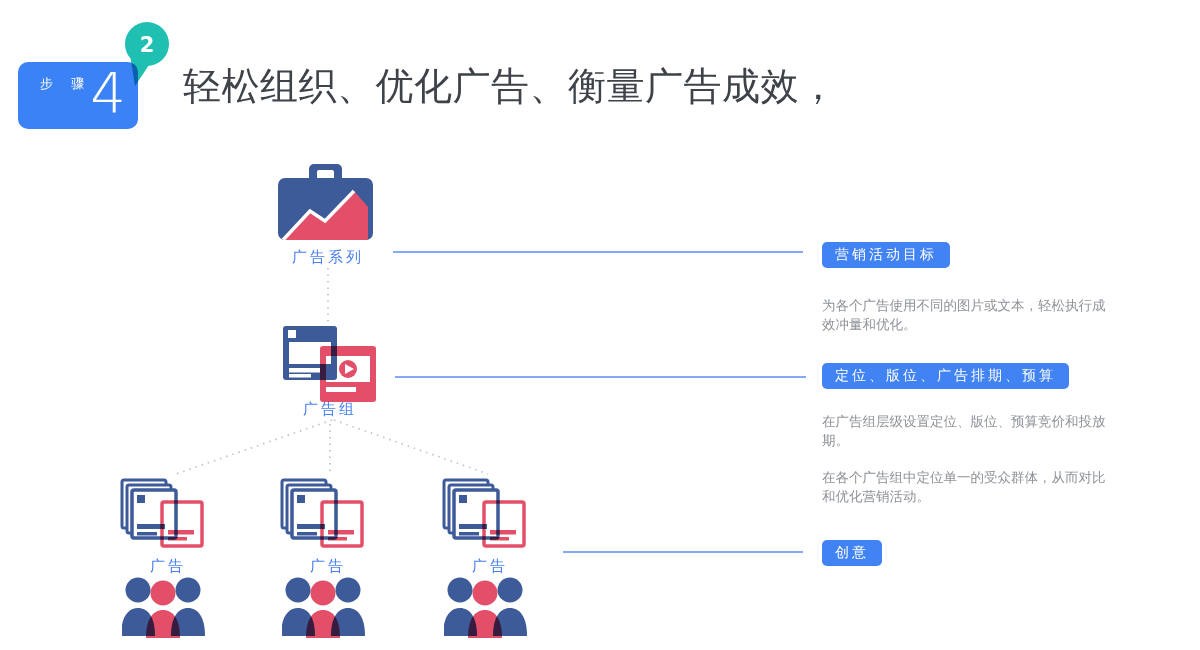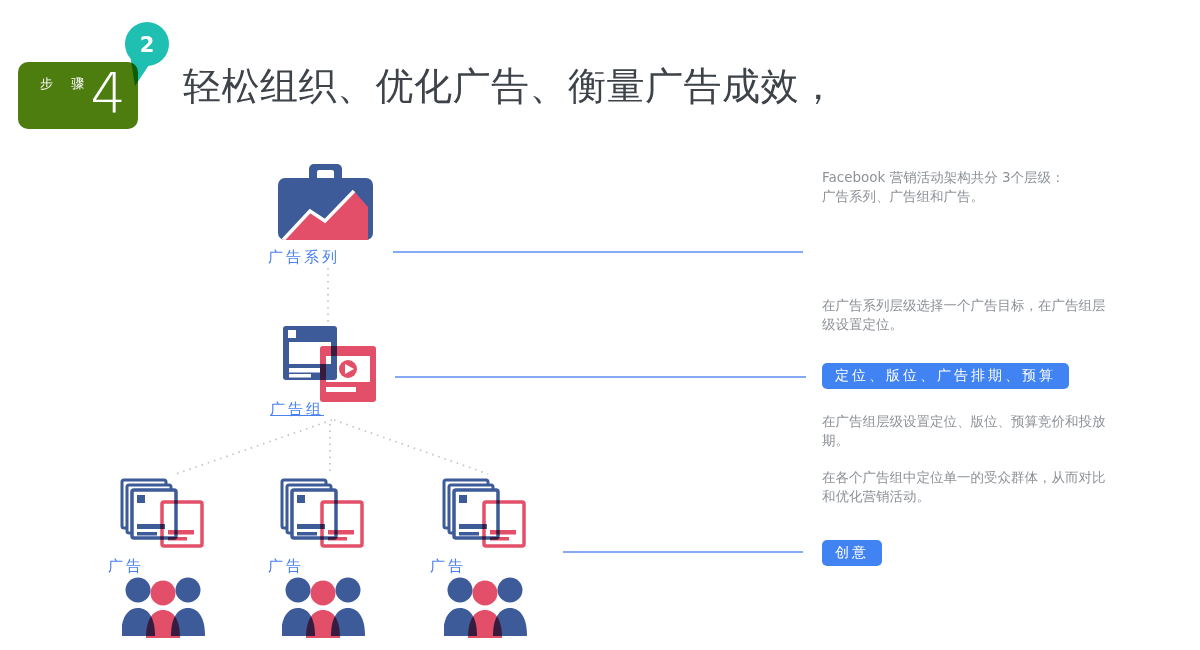--- a/index.html
+++ b/index.html
@@ -1,32 +1,32 @@
 <!DOCTYPE html>
 <html><head>
 <meta charset="utf-8">
 <style>
   html,body{margin:0;padding:0;background:#fff;}
   body{font-family:"DejaVu Sans","Liberation Sans",sans-serif;}
   #canvas{position:relative;width:1200px;height:650px;background:#fff;overflow:hidden;}
   .abs{position:absolute;}
 
   
-  .step-box{position:absolute;left:18px;top:62px;width:120px;height:67px;background:#4d7c0f;border-radius:10px;}
+  .step-box{position:absolute;left:18px;top:62px;width:120px;height:67px;background:#3b82f6;border-radius:10px;}
   .step-label{position:absolute;left:22px;top:13px;color:#fff;font-size:13px;letter-spacing:7px;}
   .step-number{position:absolute;right:12px;top:-4px;color:#fff;font-size:56px;font-weight:300;line-height:70px;}
   .pin-svg{position:absolute;left:121px;top:20px;mix-blend-mode:multiply;}
 
   
   .title{position:absolute;left:183px;top:44px;font-size:38px;line-height:46px;color:#3e434a;letter-spacing:0.5px;margin-top:19px;}
   .title .line{white-space:nowrap;}
   .heart-badge{display:inline-flex;align-items:center;justify-content:center;width:37px;height:37px;border-radius:50%;background:#e8475f;color:#fff;font-size:20px;vertical-align:middle;margin-left:8px;transform:translateY(-2px);}
 
   
-  .node-label{position:absolute;color:#4a80f0;font-size:15px;letter-spacing:3px;text-align:left;}
+  .node-label{position:absolute;color:#4a80f0;font-size:15px;letter-spacing:3px;text-align:center;}
 
   
   .rp-text{position:absolute;left:822px;width:292px;font-size:13.5px;line-height:18.5px;color:#8d9298;}
   .rp-btn{position:absolute;left:822px;display:inline-block;padding:4px 13px;background:#4283f4;border-radius:5px;color:#fff;font-size:14px;letter-spacing:3px;white-space:nowrap;}
 
   svg{display:block;}
   .blend{mix-blend-mode:multiply;}
 </style>
 </head>
 <body>
@@ -88,21 +88,21 @@
       <rect x="9" y="50" width="22" height="3.5" fill="#ffffff"></rect>
     </g>
     <g class="blend">
       <rect x="40" y="22" width="56" height="56" rx="3" fill="#e34f68"></rect>
       <rect x="46" y="32" width="44" height="26" fill="#ffffff"></rect>
       <circle cx="68" cy="45" r="9" fill="#e34f68"></circle>
       <polygon points="65,40 74,45 65,50" fill="#ffffff"></polygon>
       <rect x="46" y="63" width="30" height="5" fill="#ffffff"></rect>
     </g>
   </svg>
-  <div class="node-label" style="left:270px;top:400px;width:120px;text-decoration:underline;">广告组</div>
+  <div class="node-label" style="left:270px;top:400px;width:120px;">广告组</div>
 
   <svg class="abs" style="left:120px;top:478px;" width="88" height="72" viewBox="0 0 88 72">
     <rect x="2" y="2" width="44" height="48" rx="2" fill="#ffffff" stroke="#3d5a99" stroke-width="3"></rect>
     <rect x="7" y="7" width="44" height="48" rx="2" fill="#ffffff" stroke="#3d5a99" stroke-width="3"></rect>
     <g>
       <rect x="12" y="12" width="44" height="48" rx="2" fill="#ffffff" stroke="#3d5a99" stroke-width="3.5"></rect>
       <rect x="17" y="17" width="8" height="8" fill="#3d5a99"></rect>
       <rect x="17" y="46" width="28" height="5" fill="#3d5a99"></rect>
       <rect x="17" y="54" width="20" height="3.5" fill="#3d5a99"></rect>
     </g>
@@ -177,26 +177,23 @@
       <path d="M-1 60 C-1 41 6 32 16 32 C26 32 33 41 33 60 Z"></path>
       <circle cx="66" cy="14" r="12.5"></circle>
       <path d="M49 60 C49 41 56 32 66 32 C76 32 83 41 83 60 Z"></path>
     </g>
     <g fill="#e34f68" class="blend">
       <circle cx="41" cy="17" r="12.5"></circle>
       <path d="M24 62 C24 43 31 34 41 34 C51 34 58 43 58 62 Z"></path>
     </g>
   </svg>
 
-  <div class="rp-text" style="top:168px;width:310px;">
-    <div>Facebook 营销活动架构共分 3个层级：</div>
-    <div>广告系列、广告组和广告。</div>
-  </div>
 
-  <div class="rp-text" style="top:296px;">在广告系列层级选择一个广告目标，在广告组层级设置定位。</div>
+  <div class="rp-btn" style="top:242px;">营销活动目标</div>
+  <div class="rp-text" style="top:296px;">为各个广告使用不同的图片或文本，轻松执行成效冲量和优化。</div>
 
   <div class="rp-btn" style="top:363px;text-align:right;">定位、版位、广告排期、预算</div>
   <div class="rp-text" style="top:468px;">在各个广告组中定位单一的受众群体，从而对比和优化营销活动。</div>
   <div class="rp-text" style="top:412px;">在广告组层级设置定位、版位、预算竞价和投放期。</div>
 
   <div class="rp-btn" style="top:540px;">创意</div>
 
 </div>
 
 </body></html>

